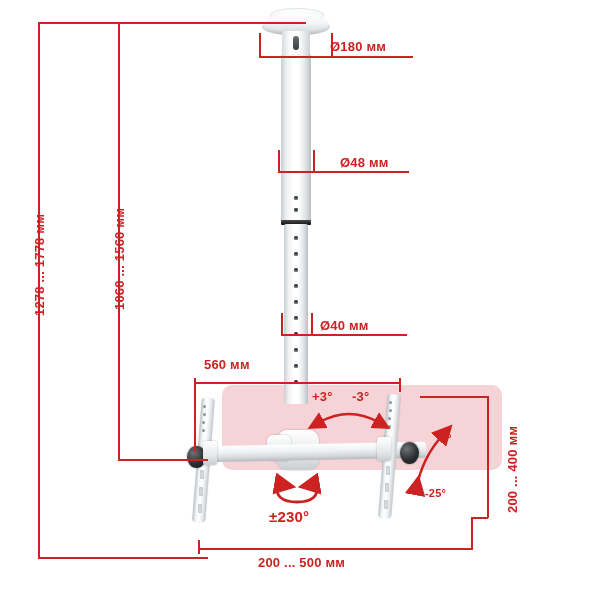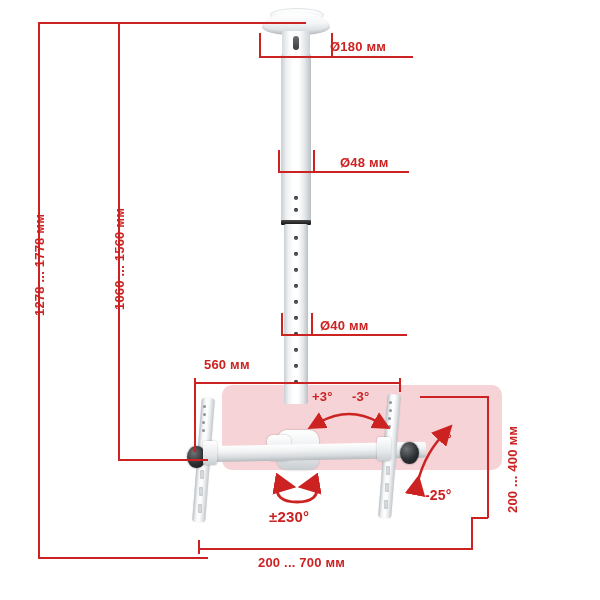--- a/index.html
+++ b/index.html
@@ -252,21 +252,21 @@
   <div class="dim-label" style="left:204px; top:357px;">560 мм</div>
 
   <div class="dim-line-v" style="left:487px; top:396px; height:122px;"></div>
   <div class="dim-line-h" style="left:420px; top:396px; width:68px;"></div>
   <div class="dim-line-h" style="left:472px; top:517px; width:16px;"></div>
   <div class="dim-label vert" style="left:505px; top:513px;">200 ... 400 мм</div>
 
   <div class="dim-line-h" style="left:198px; top:548px; width:274px;"></div>
   <div class="dim-line-v" style="left:198px; top:540px; height:14px;"></div>
   <div class="dim-line-v" style="left:471px; top:517px; height:33px;"></div>
-  <div class="dim-label" style="left:258px; top:555px;">200 ... 700 мм</div>
+  <div class="dim-label" style="left:258px; top:555px;">200 ... 500 мм</div>
 
   <svg class="arrow-svg" style="left:308px; top:404px; width:82px; height:28px;" viewBox="0 0 82 28">
     <defs>
       <marker id="arw-l" markerWidth="7" markerHeight="7" refX="5.5" refY="3.5" orient="auto">
         <path d="M7,0 L7,7 L0,3.5 z" fill="#cc2222"></path>
       </marker>
       <marker id="arw-r" markerWidth="7" markerHeight="7" refX="1.5" refY="3.5" orient="auto">
         <path d="M0,0 L0,7 L7,3.5 z" fill="#cc2222"></path>
       </marker>
     </defs>
@@ -293,15 +293,15 @@
       <marker id="arw-p1" markerWidth="8" markerHeight="8" refX="6" refY="4" orient="auto">
         <path d="M8,0 L8,8 L0,4 z" fill="#cc2222"></path>
       </marker>
       <marker id="arw-p2" markerWidth="8" markerHeight="8" refX="6" refY="4" orient="auto">
         <path d="M8,0 L8,8 L0,4 z" fill="#cc2222"></path>
       </marker>
     </defs>
     <path d="M40,8 Q20,30 14,62" fill="none" stroke="#cc2222" stroke-width="2.6" marker-start="url(#arw-p1)" marker-end="url(#arw-p2)"></path>
   </svg>
   <div class="dim-label" style="left:440px; top:432px; font-size:12px;">0°</div>
-  <div class="dim-label" style="left:425px; top:487px; font-size:14px;">-25°</div>
+  <div class="dim-label" style="left:425px; top:487px; font-size:11px;">-25°</div>
 
 </div>
 
 </body></html>

